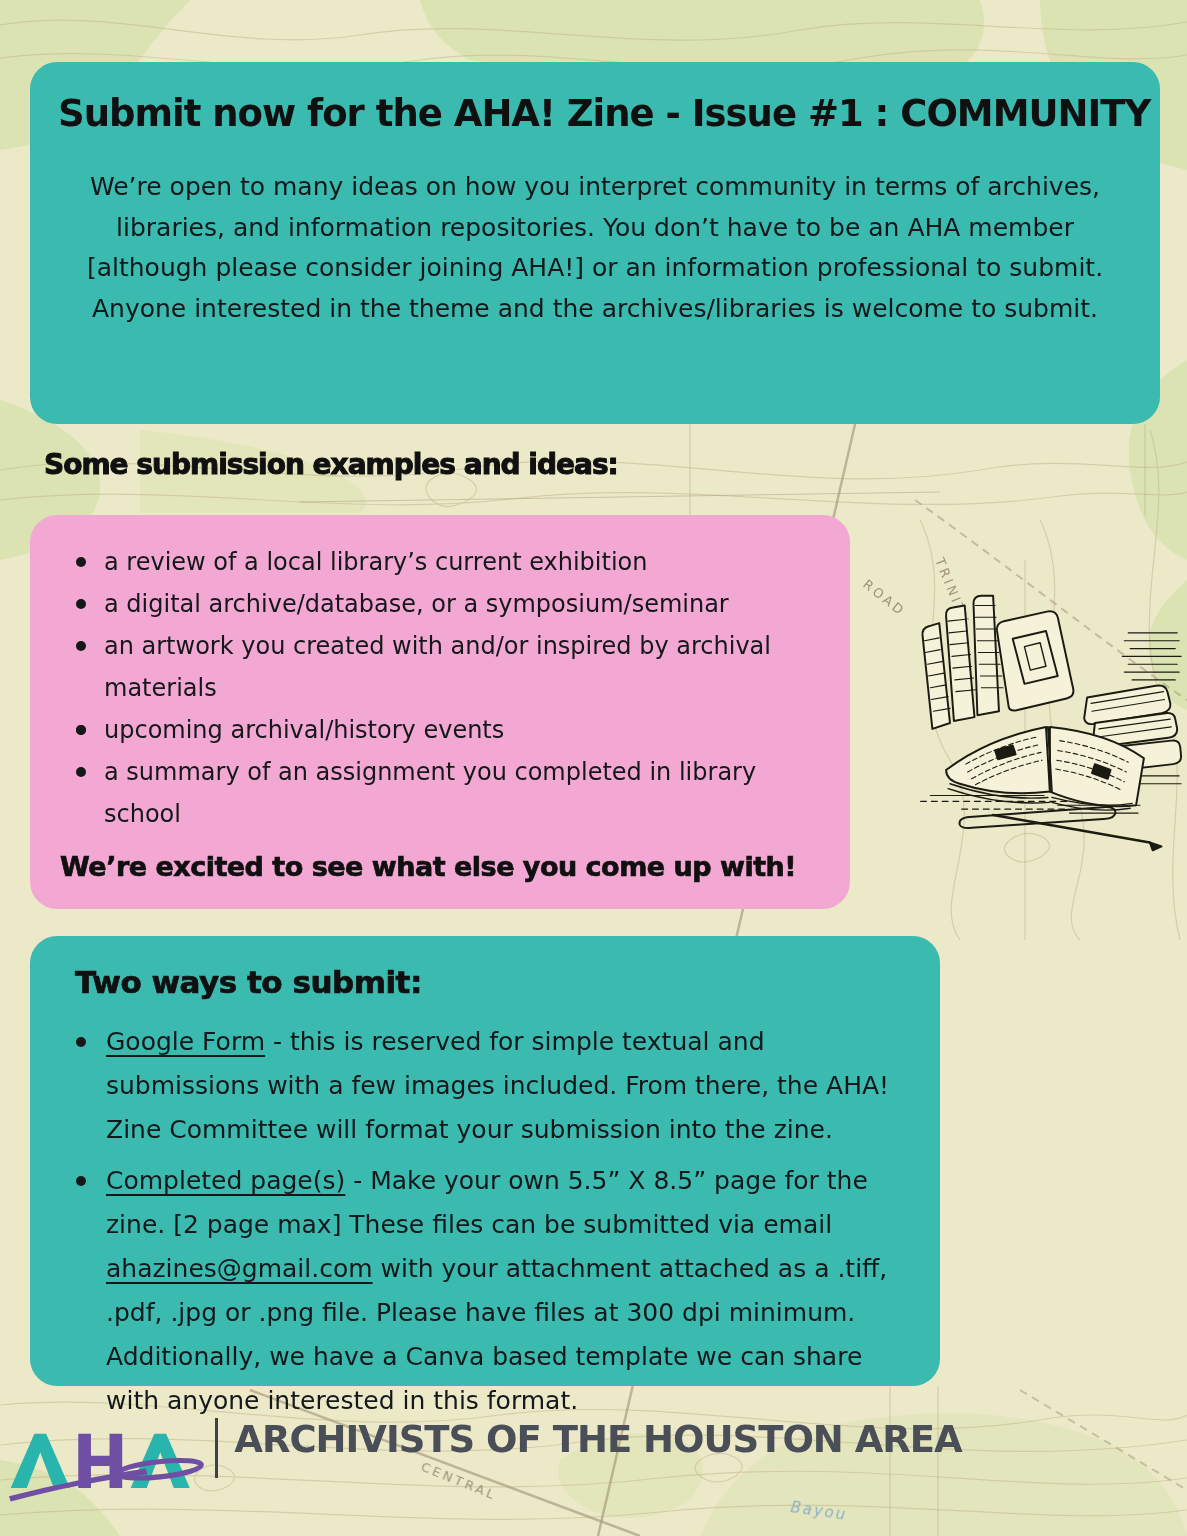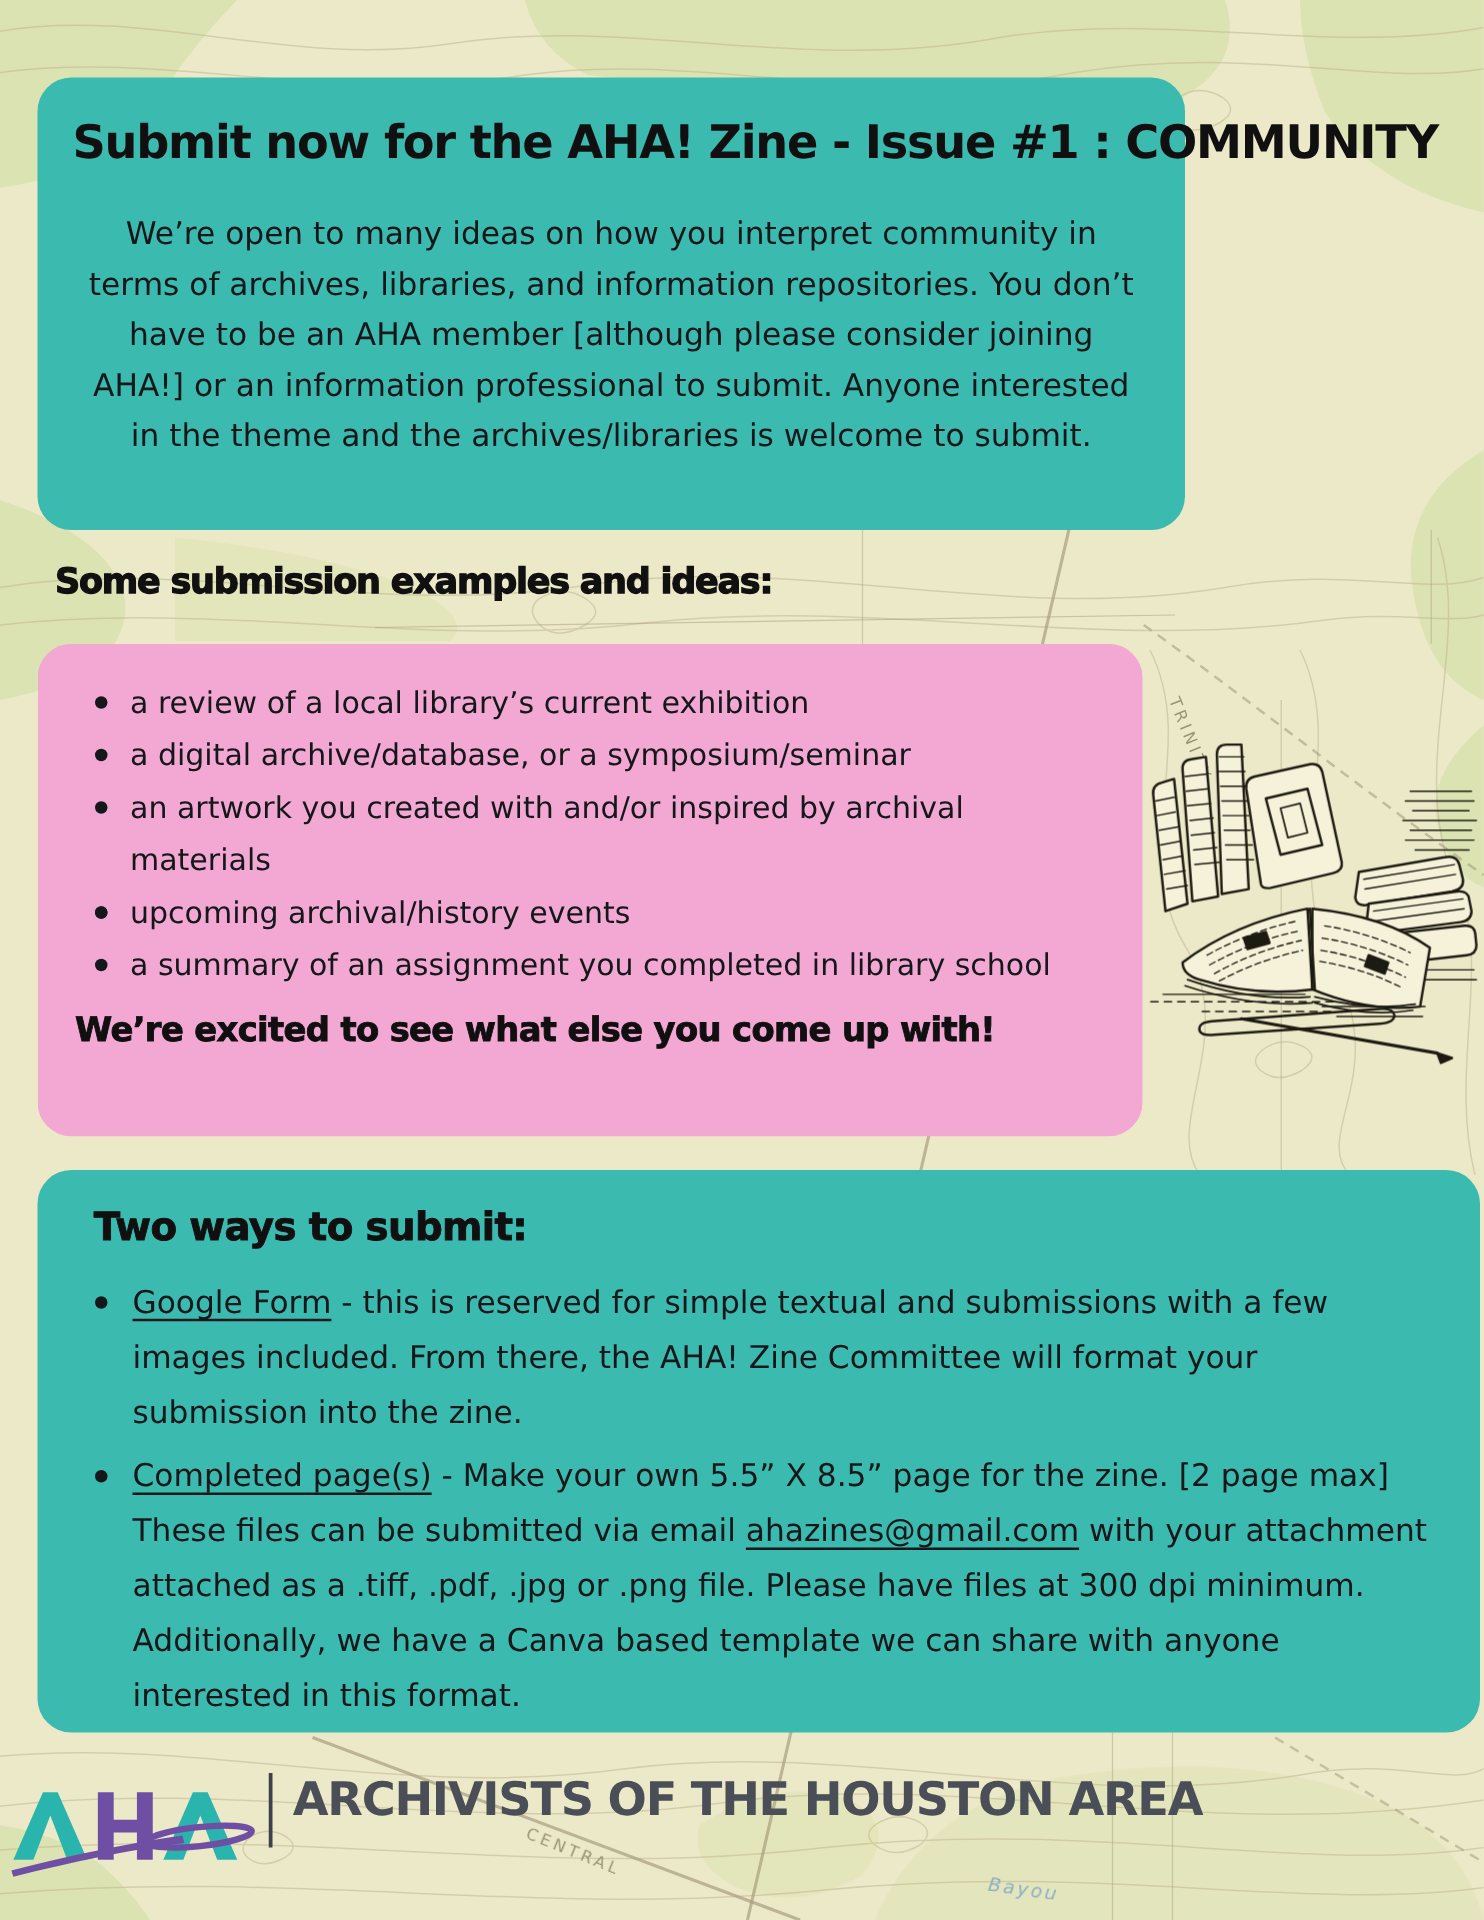--- a/index.html
+++ b/index.html
@@ -1,33 +1,33 @@
 <!DOCTYPE html>
 <html style="--background: #ece9c9; --map_green: #d8e2ae; --map_line: #c4b78e; --map_road: #a89c7e; --map_label: #8f8468; --map_water: #7ea6c8; --teal_box: #3bbab0; --pink_box: #f3a7d3; --heading_text: #101010; --body_text: #14181a; --footer_text: #4a4e57; --logo_teal: #29b5ad; --logo_purple: #6f4fa3; --ink: #1b1b12;"><head>
 <meta charset="utf-8">
 <style>
   * { margin:0; padding:0; box-sizing:border-box; }
   html,body { width:1187px; }
   body { font-family:"DejaVu Sans","Liberation Sans",sans-serif; }
   .page { position:relative; width:1187px; height:1536px; overflow:hidden; background:var(--background,#ece9c9); }
   .map-bg { position:absolute; left:0; top:0; width:1187px; height:1536px; }
   .box { position:absolute; border-radius:27px; }
-  .box-top { left:30px; top:62px; width:918px; height:362px; background:var(--teal_box,#3bbab0); text-align:center; padding:30px 28px 0; }
+  .box-top { left:30px; top:62px; width:1130px; height:362px; background:var(--teal_box,#3bbab0); text-align:center; padding:30px 28px 0; }
   .page-title { font-size:37px; font-weight:600; letter-spacing:-1px; color:var(--heading_text,#101010); white-space:nowrap; }
   .intro-par { margin-top:32px; font-size:25px; font-weight:500; line-height:1.62; color:var(--body_text,#14181a); padding:0 12px; }
   .section-heading { position:absolute; left:44px; top:448px; font-size:28px; font-weight:800; letter-spacing:-1px;
       color:var(--heading_text,#101010); -webkit-text-stroke:1px var(--heading_text,#101010); }
-  .box-pink { left:30px; top:515px; width:884px; height:394px; background:var(--pink_box,#f3a7d3); padding:26px 26px 0 0; }
+  .box-pink { left:30px; top:515px; width:820px; height:394px; background:var(--pink_box,#f3a7d3); padding:26px 26px 0 0; }
   .flyer-list { list-style:none; }
   .flyer-list li { position:relative; padding-left:74px; font-size:24px; font-weight:500; line-height:42px; color:var(--body_text,#14181a); }
   .flyer-list .dot { position:absolute; left:46px; top:16px; width:10px; height:10px; border-radius:50%; background:var(--body_text,#14181a); }
   .examples-closing { margin:16px 0 0 30px; font-size:27px; font-weight:800; letter-spacing:-0.5px;
       color:var(--heading_text,#101010); -webkit-text-stroke:0.7px var(--heading_text,#101010); }
   .books-illu { position:absolute; left:903px; top:582px; width:284px; height:284px; }
-  .box-submit { left:30px; top:936px; width:1154px; height:450px; background:var(--teal_box,#3bbab0); padding:28px 42px 0 0; }
+  .box-submit { left:30px; top:936px; width:910px; height:450px; background:var(--teal_box,#3bbab0); padding:28px 42px 0 0; }
   .submit-heading { margin-left:45px; font-size:31px; font-weight:800; letter-spacing:-0.5px;
       color:var(--heading_text,#101010); -webkit-text-stroke:0.7px var(--heading_text,#101010); }
   .submit-list { margin-top:20px; }
   .submit-list li { padding-left:76px; font-size:25px; line-height:44px; margin-bottom:7px; }
   .submit-list .dot { left:46px; top:17px; }
   .u { text-decoration:underline; text-underline-offset:5px; text-decoration-thickness:2px; }
   .footer { position:absolute; left:0; top:1418px; width:971px; height:96px; display:flex; align-items:flex-start; justify-content:center; }
   .aha-logo { width:196px; height:84px; flex:0 0 auto; }
   .footer-divider { width:3px; height:60px; background:#3c414c; margin:0 16px 0 10px; }
   .org-name { font-size:37px; font-weight:700; letter-spacing:-1px; color:var(--footer_text,#4a4e57); white-space:nowrap; }

